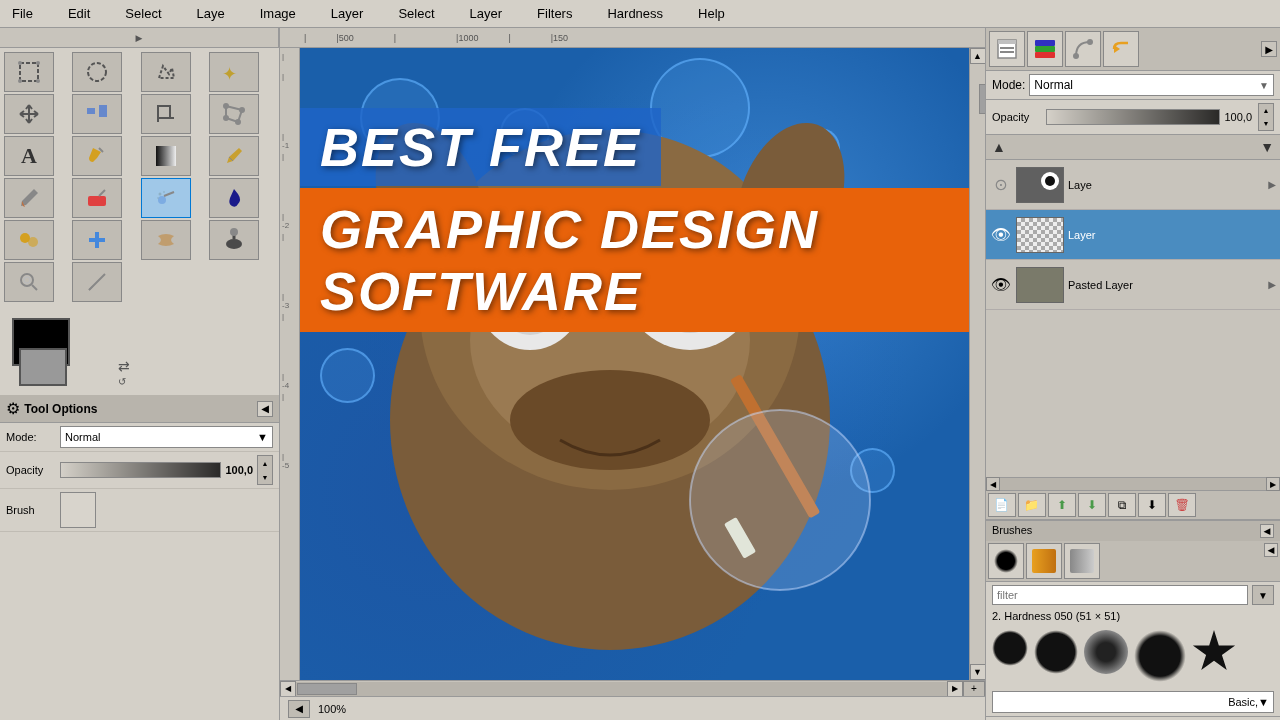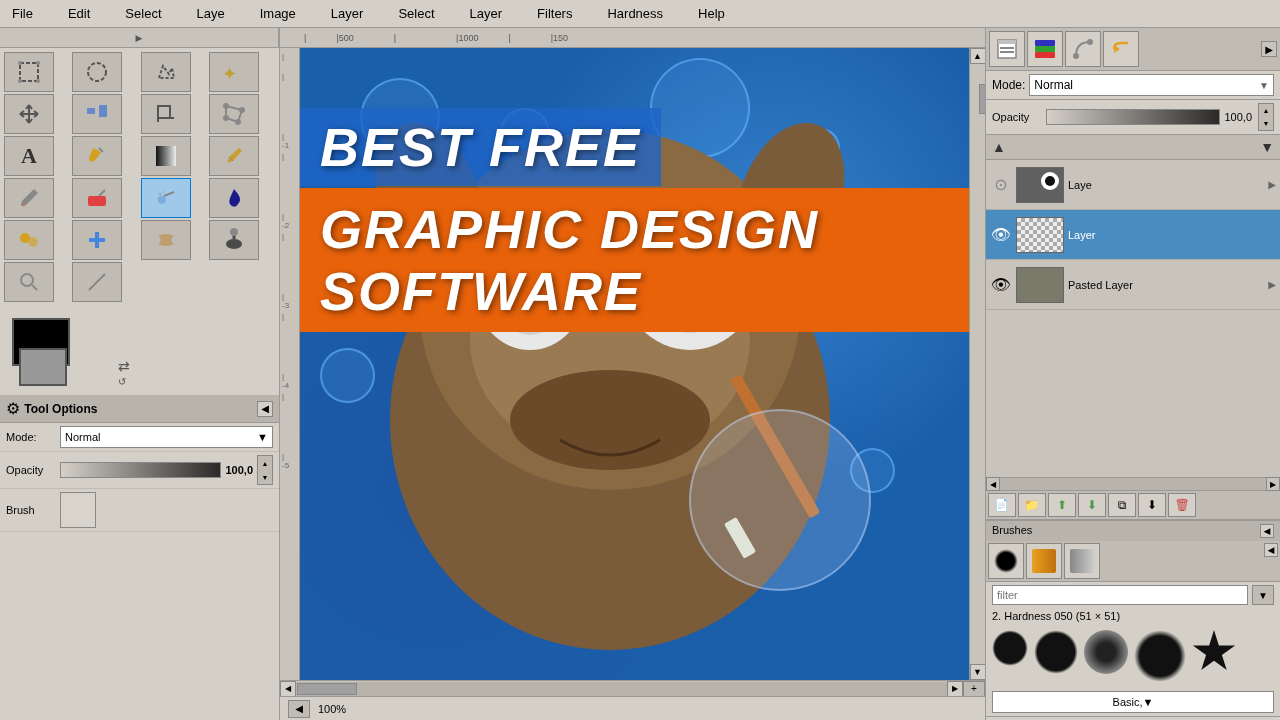--- a/index.html
+++ b/index.html
@@ -698,21 +698,21 @@
 
       <div class="brush-grid">
         <div style="width:36px;height:36px;background:radial-gradient(circle,#111 60%,transparent 70%);border-radius:50%;cursor:pointer;"></div>
         <div style="width:44px;height:44px;background:radial-gradient(circle,#111 60%,transparent 70%);border-radius:50%;cursor:pointer;"></div>
         <div style="width:44px;height:44px;background:radial-gradient(circle,#222 30%,#888 70%,transparent 90%);border-radius:50%;cursor:pointer;"></div>
         <div style="width:52px;height:52px;background:radial-gradient(circle,#111 55%,transparent 70%);border-radius:50%;cursor:pointer;"></div>
         <div style="width:44px;height:44px;background:#111;clip-path:polygon(50% 0%,61% 35%,98% 35%,68% 57%,79% 91%,50% 70%,21% 91%,32% 57%,2% 35%,39% 35%);cursor:pointer;"></div>
       </div>
 
       <div class="brush-filter-row">
-        <div class="brush-select" style="display:flex;align-items:center;justify-content:center;padding:0 4px;cursor:pointer;height:22px;background:white;border:1px solid #888;">
+        <div class="brush-select" style="display:flex;align-items:center;justify-content:flex-end;padding:0 4px;cursor:pointer;height:22px;background:white;border:1px solid #888;">
           <span>Basic,</span>
           <span>▼</span>
         </div>
       </div>
 
       <div class="spacing-row">
         
         
         
         

